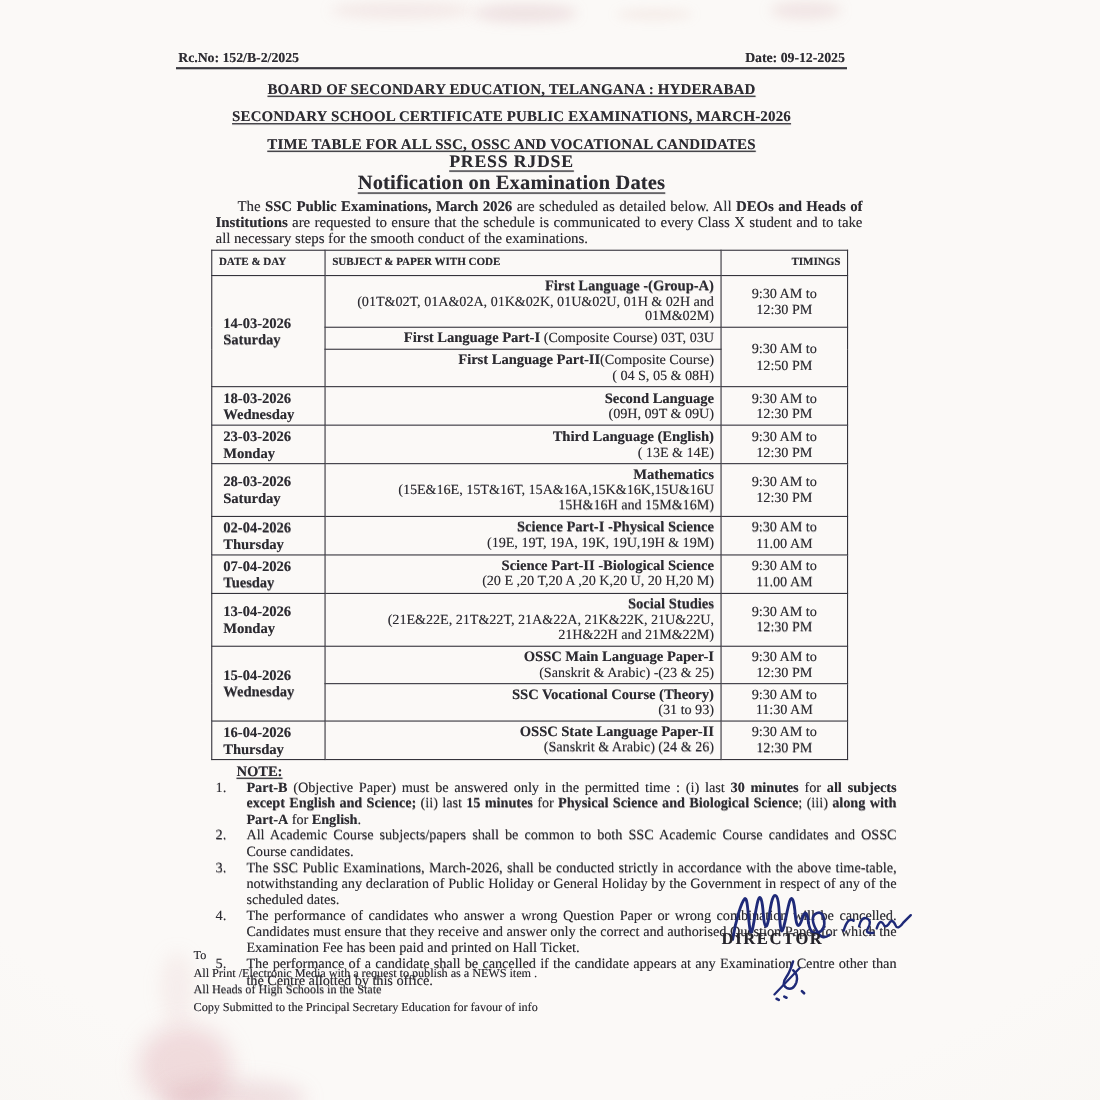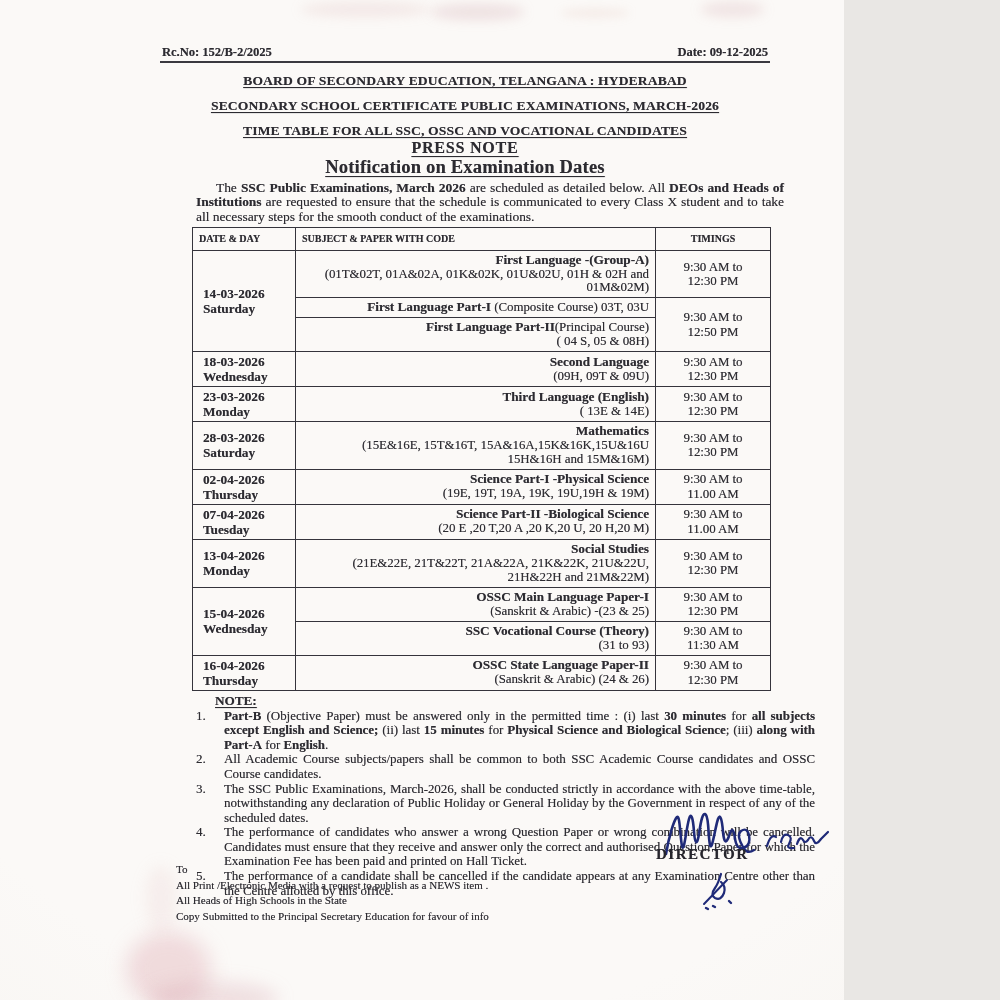--- a/index.html
+++ b/index.html
@@ -1,17 +1,17 @@
 <!DOCTYPE html>
 <html style="--ink: #1f2a78;"><head>
 <meta charset="utf-8">
 <style>
   html,body{margin:0;padding:0;background:#e9e7e4;}
   .sheet{
-    position:relative;width:844px;height:1000px;overflow:hidden;
+    position:relative;width:1000px;height:1000px;overflow:hidden;
     background:radial-gradient(130% 110% at 50% 42%, #fbf9f7 55%, #f4f1ec 100%);
     font-family:"Liberation Serif", serif;
     color:#2c2b31;
   }
   .sheet *{box-sizing:border-box;}
   .ink{text-shadow:0.2px 0.2px 0.5px rgba(44,42,50,.5);}
   .doc{position:absolute;left:160px;top:46px;width:660px;}
   .rc-line{display:flex;justify-content:space-between;width:610px;
     font-weight:bold;font-size:12.5px;line-height:13px;
     border-bottom:2px solid #3a3940;padding:0 2px 2px 2px;}
@@ -21,21 +21,21 @@
   .press-note{font-size:16px;line-height:17px;font-weight:bold;margin-top:2px;
     text-decoration:underline;text-underline-offset:2.5px;letter-spacing:.8px;}
   .notif{font-size:18.5px;line-height:19.5px;font-weight:bold;margin-top:2px;
     text-decoration:underline;text-underline-offset:2.5px;letter-spacing:.2px;}
   .intro{width:588px;margin:3px 0 0 36px;font-size:13.4px;line-height:14.6px;
     text-align:justify;text-indent:20px;}
   .intro .b,.note-text .b,.subject .b{font-weight:bold;}
   table.tt{border-collapse:collapse;margin:2px 0 0 32px;width:578px;table-layout:fixed;}
   .tt th,.tt td{border:1.6px solid #35343c;}
   .tt th{font-size:10px;line-height:14px;padding:4px 6px;text-align:left;}
-  .tt th.c{text-align:center;}
+  .tt th.c{text-align:right;}
   .tt td{vertical-align:middle;}
   td.date{font-weight:bold;font-size:13.2px;line-height:15px;
     white-space:pre-line;padding:2px 2px 2px 10px;}
   td.subject{padding:2px 6px;text-align:right;}
   .subject-line{font-size:12.8px;line-height:13.9px;}
   .subject-line .b{font-size:13.2px;}
   td.timing{font-size:12.8px;line-height:14.5px;text-align:center;white-space:pre-line;padding:2px;}
   .note-label{margin:3px 0 0 55px;font-weight:bold;font-size:13.2px;line-height:14px;
     text-decoration:underline;text-underline-offset:2px;}
   .notes{margin:1px 0 0 33px;width:622px;}
@@ -76,21 +76,21 @@
 
     <div class="rc-line">
       <span>Rc.No: 152/B-2/2025</span>
       <span>Date: 09-12-2025</span>
     </div>
 
     <div class="center-block">
       <div class="org">BOARD OF SECONDARY EDUCATION, TELANGANA : HYDERABAD</div>
       <div class="org">SECONDARY SCHOOL CERTIFICATE PUBLIC EXAMINATIONS, MARCH-2026</div>
       <div class="org">TIME TABLE FOR ALL SSC, OSSC AND VOCATIONAL  CANDIDATES</div>
-      <div class="press-note">PRESS NOTE</div>
+      <div class="press-note">PRESS RJDSE</div>
       <div class="notif">Notification on Examination Dates</div>
     </div>
 
     <p class="intro" id="intro"><span>The </span><span class="b">SSC Public Examinations, March 2026</span><span> are scheduled as detailed below. All </span><span class="b">DEOs and Heads of Institutions</span><span> are requested to ensure that the schedule is communicated to every Class X student and to take all necessary steps for the smooth conduct of the examinations.</span></p>
 
     <table class="tt">
       <colgroup>
           <col style="width:103px">
           <col style="width:360px">
           <col style="width:115px">
@@ -115,21 +115,21 @@
           </tr>
           <tr>
             <td class="subject">
               <div class="subject-line"><span class="b">First Language Part-I </span><span>(Composite Course) 03T, 03U</span></div>
             </td>
             <td class="timing" rowspan="2">9:30 AM to
 12:50 PM</td>
           </tr>
           <tr>
             <td class="subject">
-              <div class="subject-line"><span class="b">First Language Part-II</span><span>(Principal Course)</span></div>
+              <div class="subject-line"><span class="b">First Language Part-II</span><span>(Composite Course)</span></div>
               <div class="subject-line"><span>( 04 S, 05 &amp; 08H)</span></div>
             </td>
           </tr>
           <tr>
             <td class="date">18-03-2026
 Wednesday</td>
             <td class="subject">
               <div class="subject-line"><span class="b">Second Language</span></div>
               <div class="subject-line"><span>(09H, 09T &amp; 09U)</span></div>
             </td>

